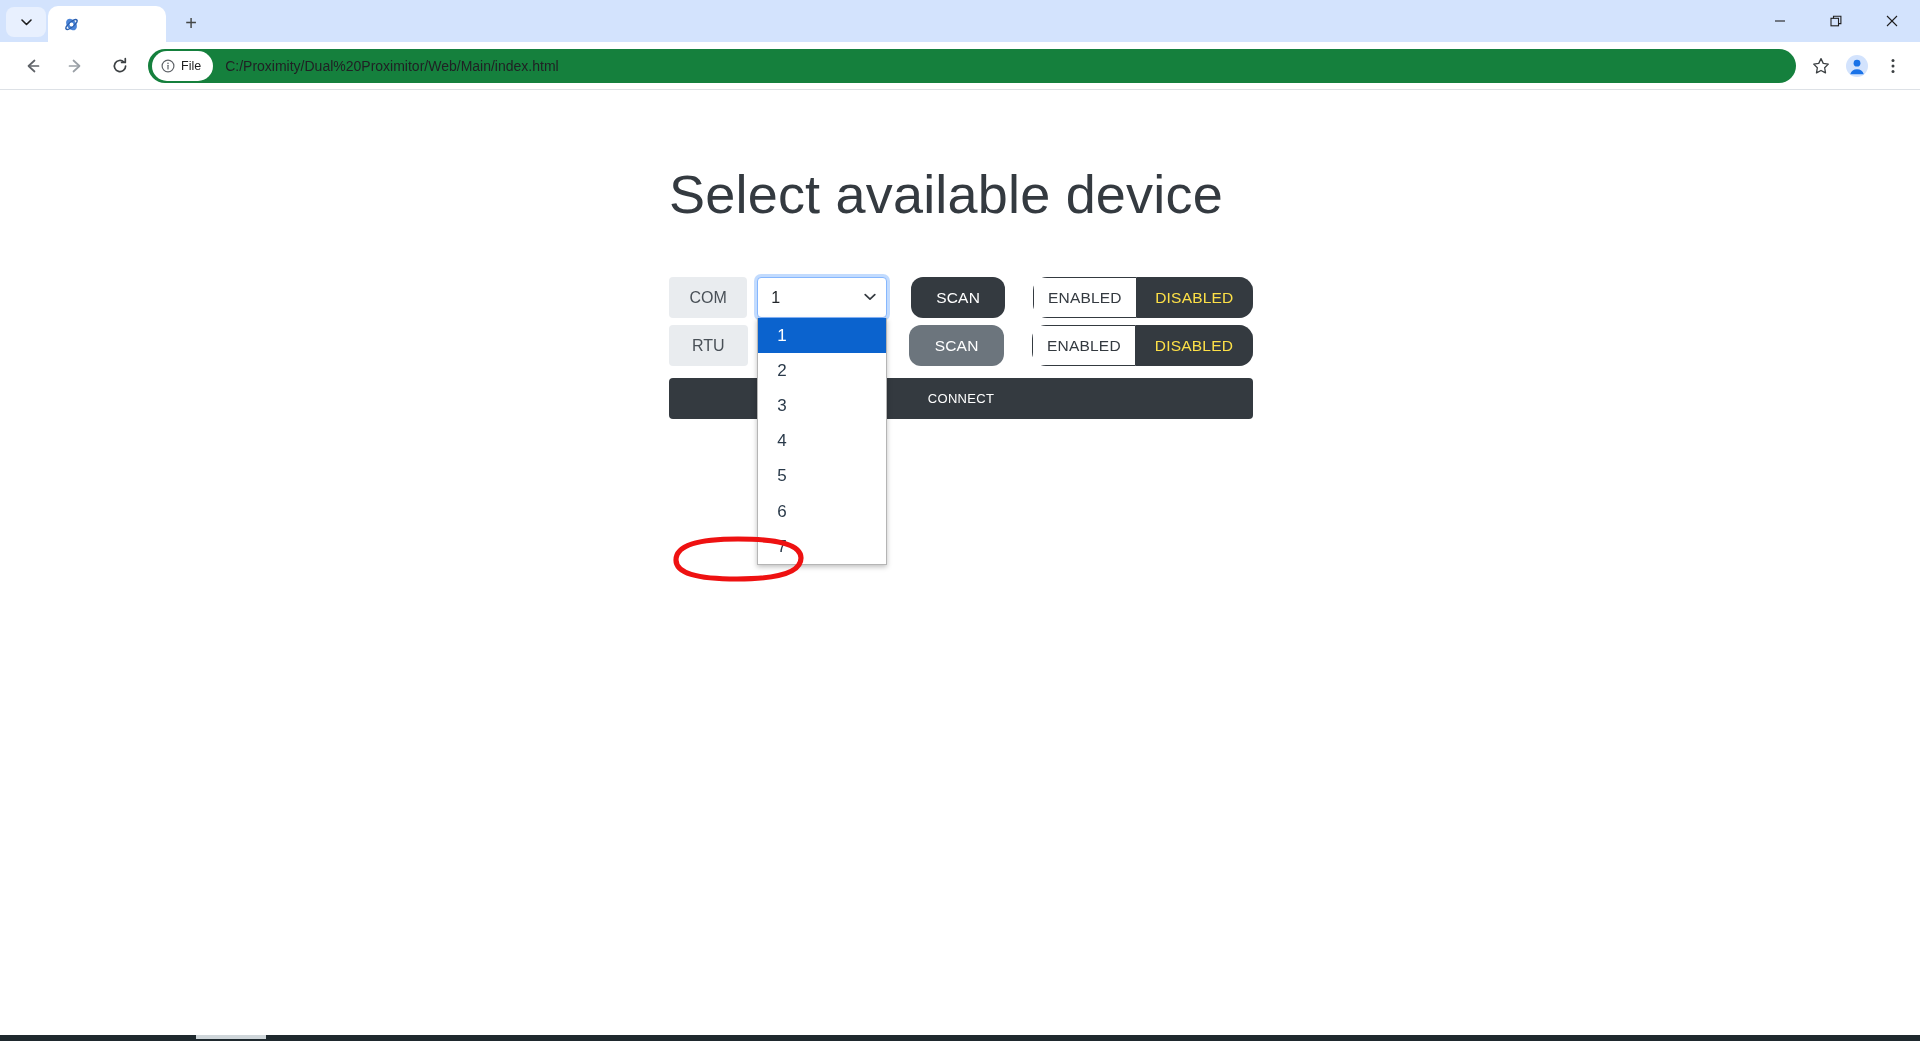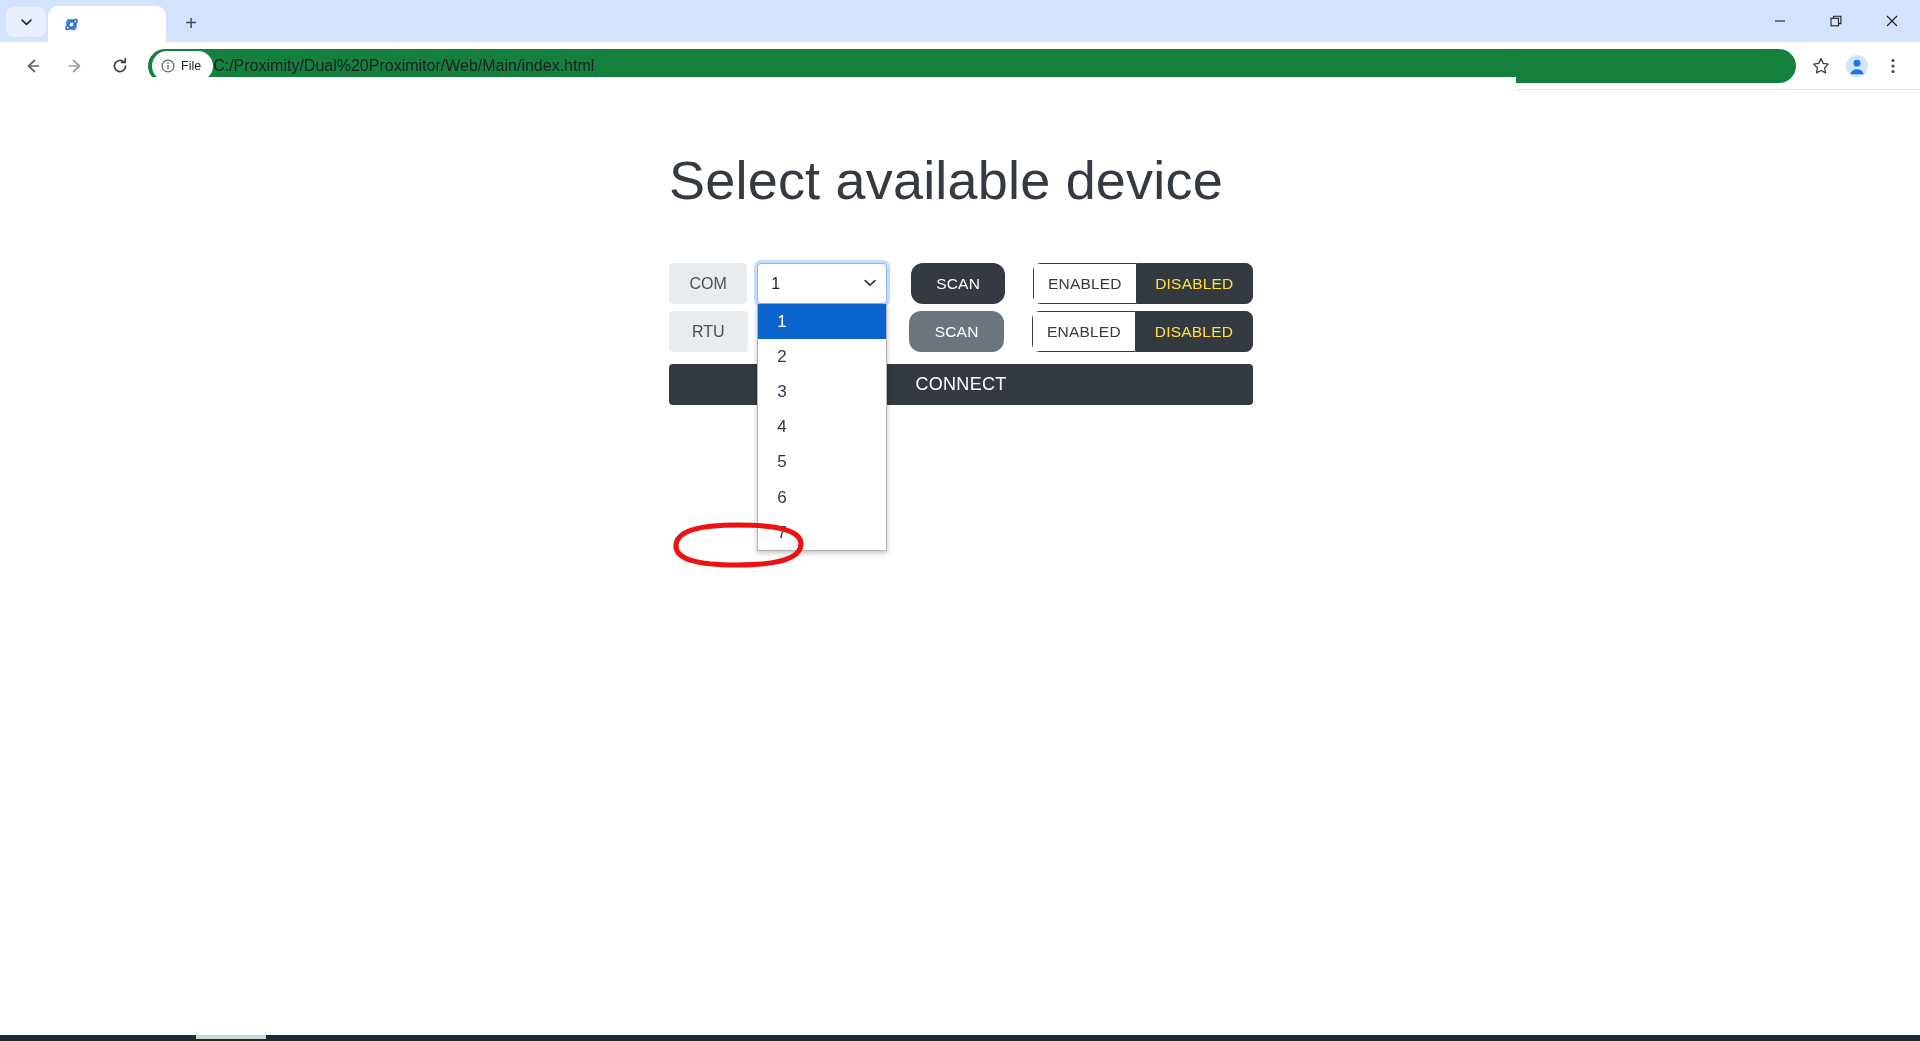--- a/index.html
+++ b/index.html
@@ -89,39 +89,39 @@
     border-radius: 15px;
     display: flex; align-items: center;
     padding: 0 12px 0 9px;
     margin-left: 2px;
     gap: 6px;
   }
   .omni-badge-text {
     font-size: 12.5px; color: #1f1f1f;
   }
   .omni-url {
-    font-size: 16px;
+    font-size: 14px;
     color: #202124;
-    margin-left: 0;
+    margin-left: 12px;
     white-space: nowrap;
     overflow: hidden;
     text-overflow: ellipsis;
   }
   .tool-icons { display: flex; align-items: center; gap: 2px; }
   .tool-icon {
     width: 34px; height: 34px;
     display: flex; align-items: center; justify-content: center;
     border-radius: 50%;
     cursor: pointer;
   }
 
   
   .page {
     position: absolute;
-    top: 77px; left: 0;
+    top: 91px; left: 0;
     width: 1516px;
     height: 950px;
     background: #ffffff;
     overflow: hidden;
   }
 
   .page-title {
     position: absolute;
     left: 669px;
     top: 72px;
@@ -219,21 +219,21 @@
     margin-left: 16px;
     width: 96px; height: 41px;
     background: #343a40;
     display: flex; align-items: center; justify-content: center;
   }
   .scan-btn.muted { background: #6c757d; }
 
   .toggle-group {
     margin-left: 20px;
     display: flex;
-    border-radius: 8px;
+    border-radius: 14px;
     overflow: hidden;
     height: 41px;
   }
   .tg-btn {
     height: 41px;
     display: flex; align-items: center; justify-content: center;
     font-size: 15.5px;
     letter-spacing: 0.2px;
     cursor: pointer;
     border: 1px solid #343a40;
@@ -251,21 +251,21 @@
     color: #fde047;
     border-radius: 0 4px 4px 0;
   }
 
   .connect-btn {
     margin-top: 12px;
     width: 584px; height: 41px;
     background: #343a40;
     border-radius: 4px;
     display: flex; align-items: center; justify-content: center;
-    font-size: 18px;
+    font-size: 13px;
     color: #ffffff;
     cursor: pointer;
     letter-spacing: 0.3px;
     position: relative;
     z-index: 1;
   }
 
   
   .annot {
     position: absolute;

